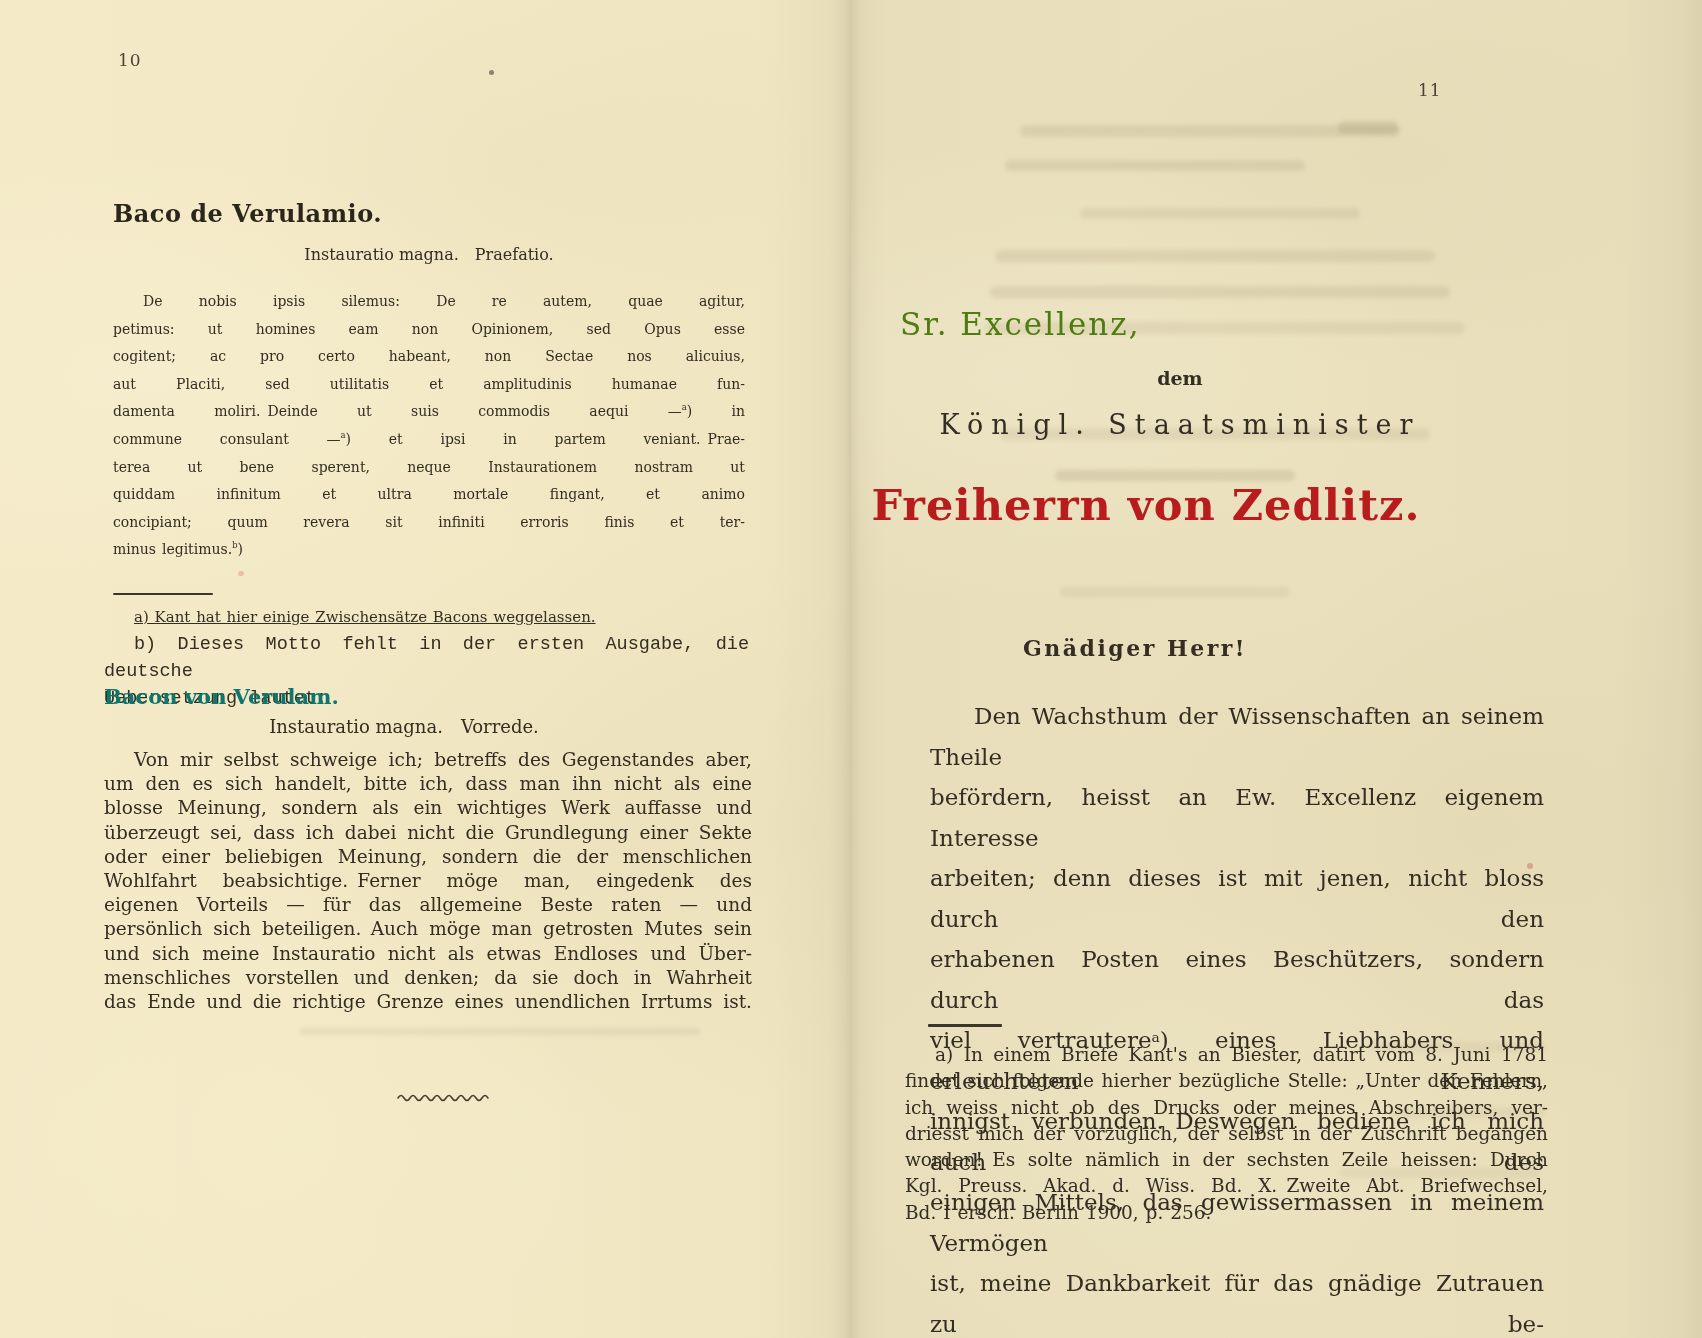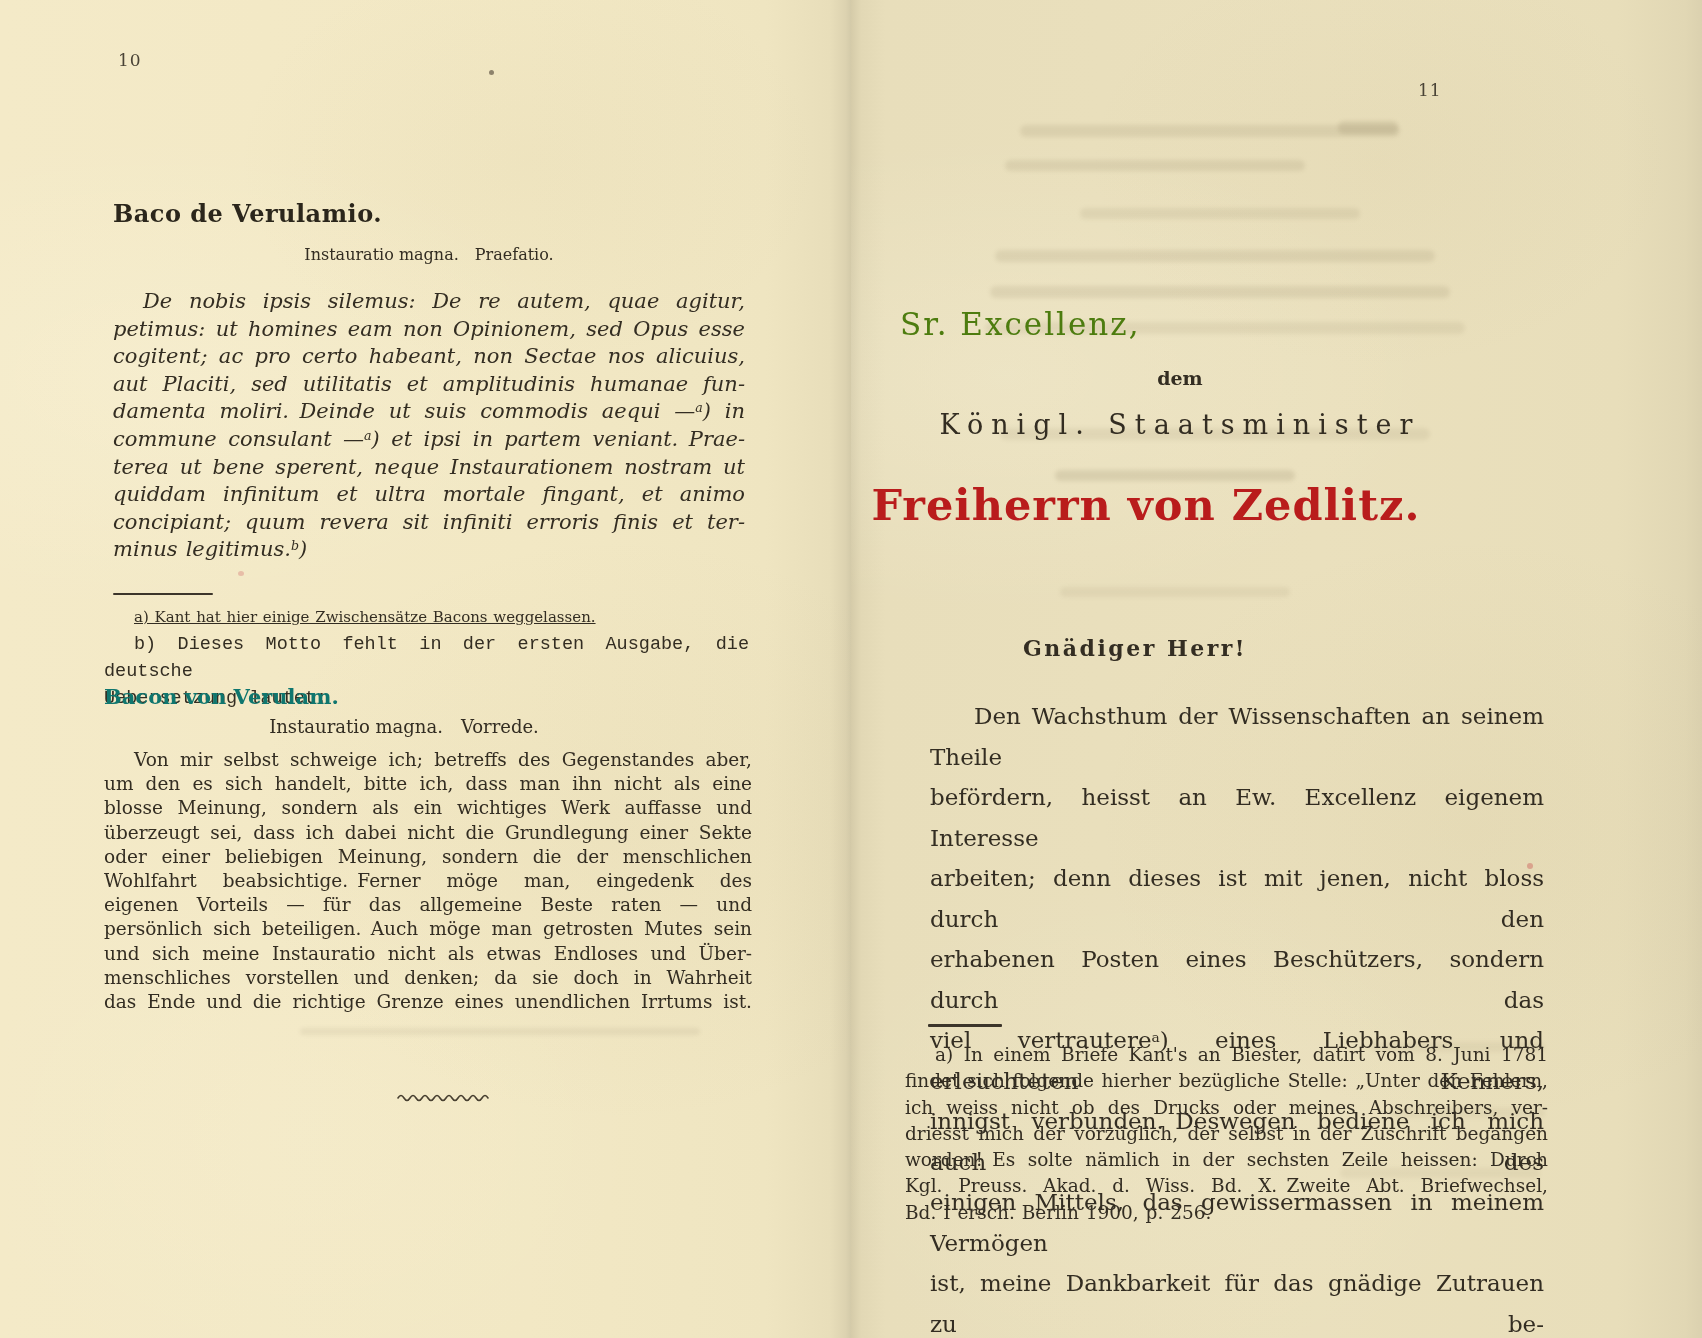--- a/index.html
+++ b/index.html
@@ -32,21 +32,21 @@
   .abs { position: absolute; }
   .ink { color: #332d22; }
 
   .pagenum { font-size: 17px; color: #4a4336; letter-spacing: 1px; }
 
   .lp-heading  { left: 113px; top: 199px; width: 632px; text-align: left;
                  font-size: 24px; font-weight: bold; color: #2b261b; letter-spacing: 0.5px; }
   .lp-subhead  { left: 113px; top: 245px; width: 632px; text-align: center;
                  font-size: 16px; color: #332d22; }
   .lp-body     { left: 113px; top: 288px; width: 632px;
-                 font-size: 21px; line-height: 27.6px; word-spacing: 1.5px; font-style: italic; }
+                 font-size: 14px; line-height: 27.6px; word-spacing: 1.5px; }
 
   .fn-rule  { background: #3c352a; border-radius: 1px; }
   .lp-rule  { left: 113px; top: 593px; width: 100px; height: 2px; }
   .rp-rule  { left: 928px; top: 1024px; width: 74px; height: 3px; }
 
   .lp-fna    { left: 104px; top: 604px; width: 645px; font-size: 15px; line-height: 27px; word-spacing: 1px; text-decoration: underline; }
   .lp-fnb    { left: 104px; top: 631px; width: 645px; font-size: 18.5px; line-height: 27px; word-spacing: 1px; font-family: Liberation Mono, monospace; }
   .lp-inhead { left: 104px; top: 684px; width: 600px; text-align: left;
                font-size: 21px; font-weight: bold; color: #0f766e; }
   .lp-insub  { left: 104px; top: 716px; width: 600px; text-align: center; font-size: 18px; }

